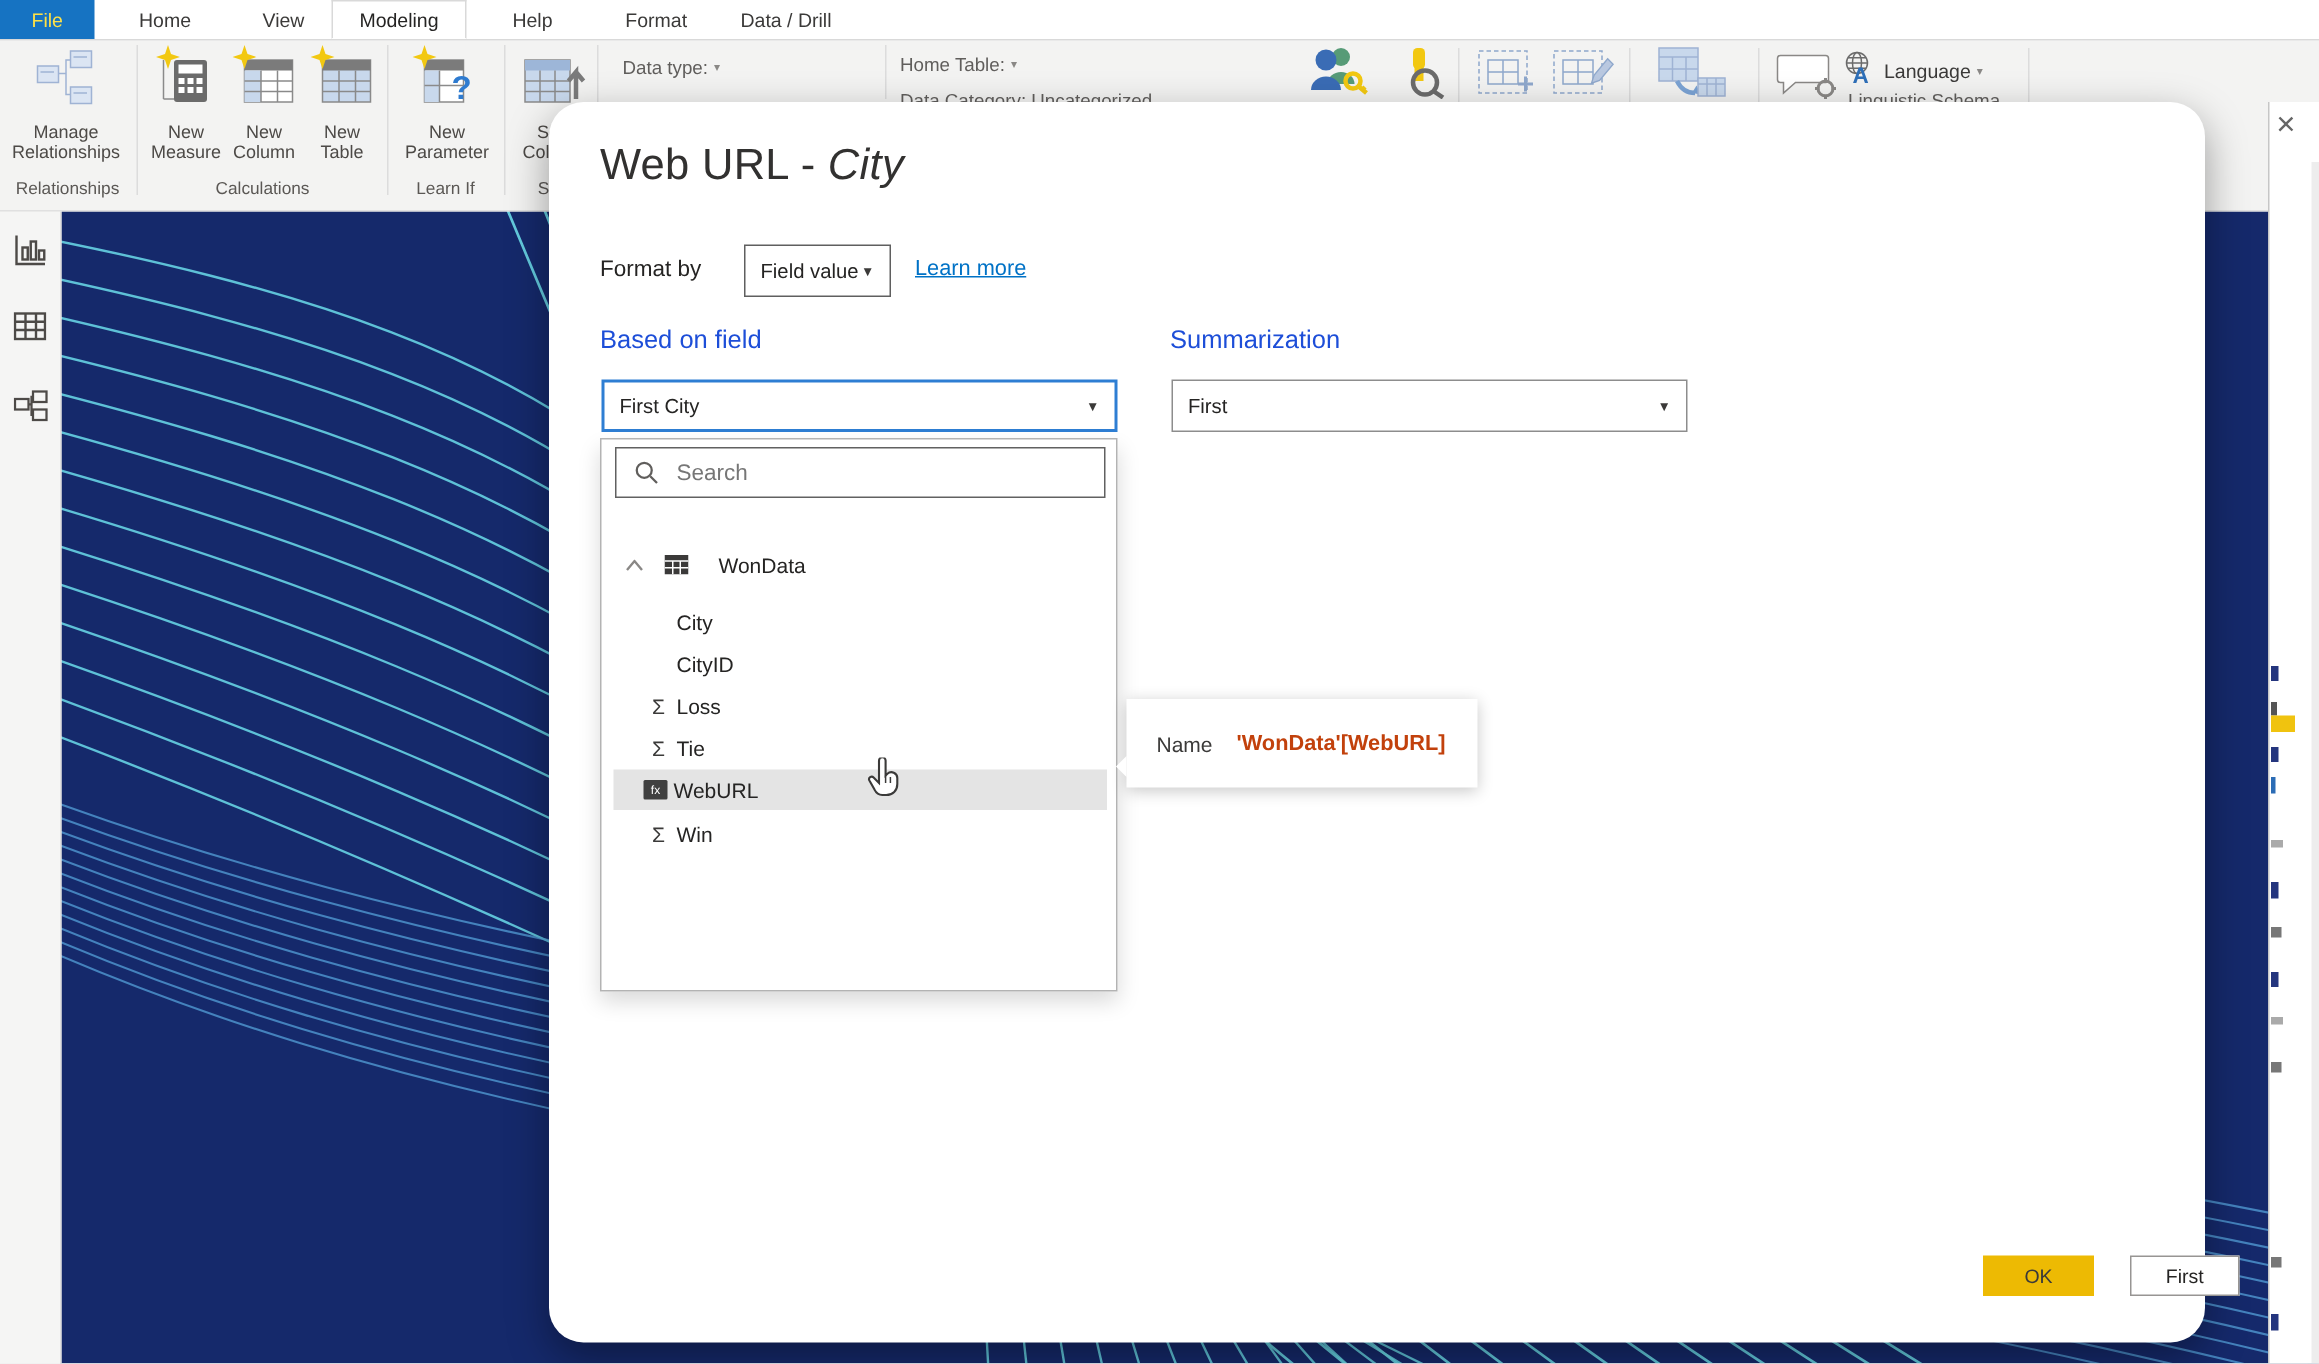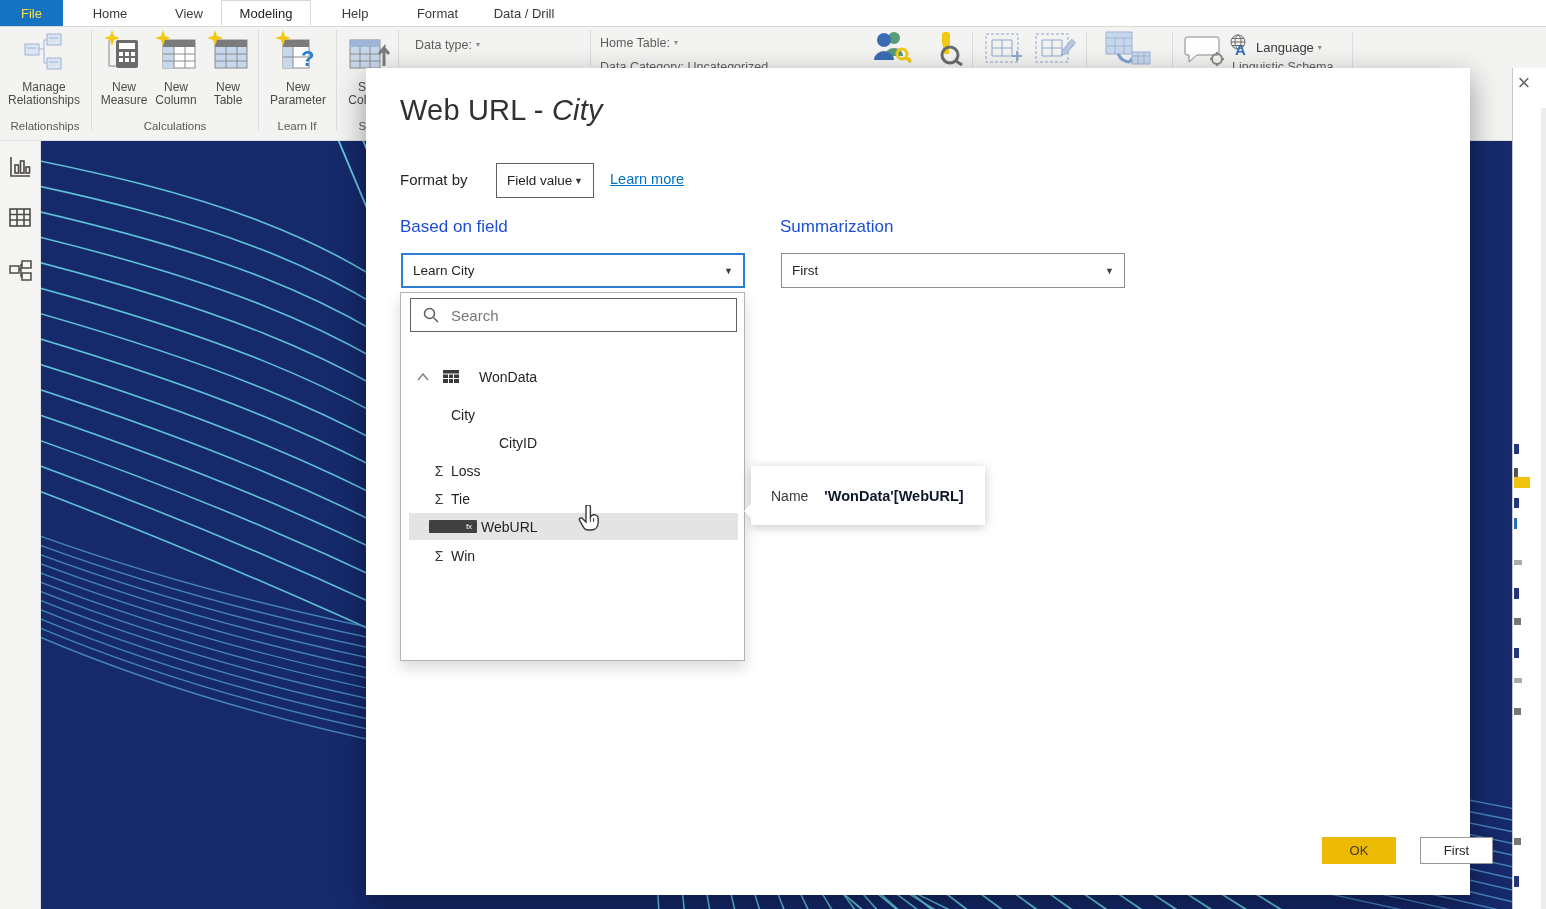--- a/index.html
+++ b/index.html
@@ -31,21 +31,21 @@
   
   #canvas{left:40px;top:140px;width:1506px;height:769px;background:#15296b;overflow:hidden;z-index:0;}
 
   
   #peekstrip{left:1512px;top:68px;width:34px;height:841px;background:#fff;border-left:1px solid #c6c6c6;z-index:4;}
   .frag{position:absolute;left:1px;}
   #peekgutter{position:absolute;right:0;top:40px;width:6px;height:801px;background:#ededed;}
 
   
   #dialog{left:366px;top:68px;width:1104px;height:827px;background:#fff;z-index:5;
-          box-shadow:0 10px 28px rgba(0,0,0,.38);}
+          box-shadow:0 10px 28px rgba(0,0,0,.38);border-radius:23px;}
   #dlg-title{left:34px;top:26px;font-size:29px;font-weight:300;color:#323130;letter-spacing:.2px;}
   #dlg-title i{font-style:italic;}
   .selectbox{position:absolute;box-sizing:border-box;background:#fff;display:flex;align-items:center;
              font-size:13.5px;color:#252423;padding:0 10px;justify-content:space-between;cursor:pointer;}
   .selcaret{font-size:9px;color:#3b3a39;}
   .sechdr{position:absolute;font-size:17px;color:#1d4ed8;}
   a.learn{color:#0072c6;text-decoration:underline;font-size:14.5px;cursor:pointer;}
 
   
   #picker{left:34px;top:224px;width:345px;height:369px;background:#fff;border:1px solid #b3b3b3;
@@ -53,28 +53,28 @@
   #searchbox{position:absolute;left:9px;top:5px;width:327px;height:34px;border:1px solid #616161;box-sizing:border-box;
              display:flex;align-items:center;background:#fff;}
   #searchbox input{border:none;outline:none;flex:1;font-size:15px;color:#252423;font-family:"Liberation Sans",sans-serif;}
   #searchbox input::placeholder{color:#767676;}
   .prow{position:absolute;left:0;width:100%;height:27px;display:flex;align-items:center;font-size:14px;color:#252423;cursor:pointer;box-sizing:border-box;margin-top:20px;}
   .prow .sigma{width:20px;text-align:center;font-size:14px;color:#3b3a39;margin-left:28px;}
   .prow .plabel{margin-left:2px;}
   .prow.plainitem .plabel{margin-left:50px;}
   .prow.hl{background:#e4e4e4;}
   .fxicon{width:16px;height:13px;background:#404040;color:#fff;font-size:8px;
-          display:flex;align-items:center;justify-content:center;margin-left:28px;border-radius:1px;padding-left:32px;}
+          display:flex;align-items:center;justify-content:center;margin-left:28px;border-radius:1px;}
   .prow.hl .plabel{margin-left:4px;}
 
   
   #nametip{left:751px;top:466px;width:234px;height:59px;background:#fff;z-index:7;
            box-shadow:0 2px 10px rgba(0,0,0,.22);display:flex;align-items:center;}
   #nametip .tlabel{font-size:14px;color:#3b3a39;margin-left:20px;}
-  #nametip .tvalue{font-size:14.5px;font-weight:bold;color:#0f172a;margin-left:16px;}
+  #nametip .tvalue{font-size:14.5px;font-weight:bold;color:#c2410c;margin-left:16px;}
   #tiparrow{position:absolute;left:-7px;top:38px;width:0;height:0;border-top:7px solid transparent;
             border-bottom:7px solid transparent;border-right:7px solid #fff;}
 
   
   .dlgbtn{position:absolute;width:74px;height:27px;font-size:13px;display:flex;align-items:center;justify-content:center;
           box-sizing:border-box;cursor:pointer;font-family:"Liberation Sans",sans-serif;}
   #okbtn{left:956px;top:769px;background:#edba03;color:#3b3a39;border:none;}
   #cancelbtn{left:1054px;top:769px;width:73px;background:#fff;color:#252423;border:1px solid #979593;}
 
   #closeX{left:1510px;top:70px;width:28px;height:26px;font-size:22px;color:#666;z-index:8;
@@ -375,21 +375,21 @@
 
     <div class="abs" style="left:34px;top:103px;font-size:15px;">Format by</div>
     <div class="selectbox" style="left:130px;top:95px;width:98px;height:35px;border:1px solid #5f5f5f;">
       <span>Field value</span>
       <span class="selcaret">▼</span>
     </div>
     <a class="learn abs" style="left:244px;top:103px;">Learn more</a>
 
     <div class="sechdr" style="left:34px;top:149px;">Based on field</div>
     <div class="selectbox" style="left:35px;top:185px;width:344px;height:35px;border:2px solid #2e7ed3;">
-      <span>Learn City</span>
+      <span>First City</span>
       <span class="selcaret">▼</span>
     </div>
 
     <div class="sechdr" style="left:414px;top:149px;">Summarization</div>
     <div class="selectbox" style="left:415px;top:185px;width:344px;height:35px;border:1px solid #8d8d8d;">
       <span>First</span>
       <span class="selcaret">▼</span>
     </div>
 
     <div id="picker" class="abs">
@@ -414,21 +414,21 @@
             <rect x="0" y="0" width="16" height="13" fill="#3b3a39"></rect>
             <path d="M0 4 h16 M0 8.5 h16 M5.5 4 v9 M10.5 4 v9" stroke="#fff" stroke-width="1"></path>
           </svg>
         </span>
         <span class="plabel" style="margin-left:20px;">WonData</span>
       </div>
 
       <div class="prow plainitem" style="top:88px;">
         <span class="plabel">City</span>
       </div>
-      <div class="prow plainitem" style="top:116px;padding-left:48px;">
+      <div class="prow plainitem" style="top:116px;">
         <span class="plabel">CityID</span>
       </div>
       <div class="prow" style="top:144px;">
         <span class="sigma">Σ</span>
         <span class="plabel">Loss</span>
       </div>
       <div class="prow" style="top:172px;">
         <span class="sigma">Σ</span>
         <span class="plabel">Tie</span>
       </div>

